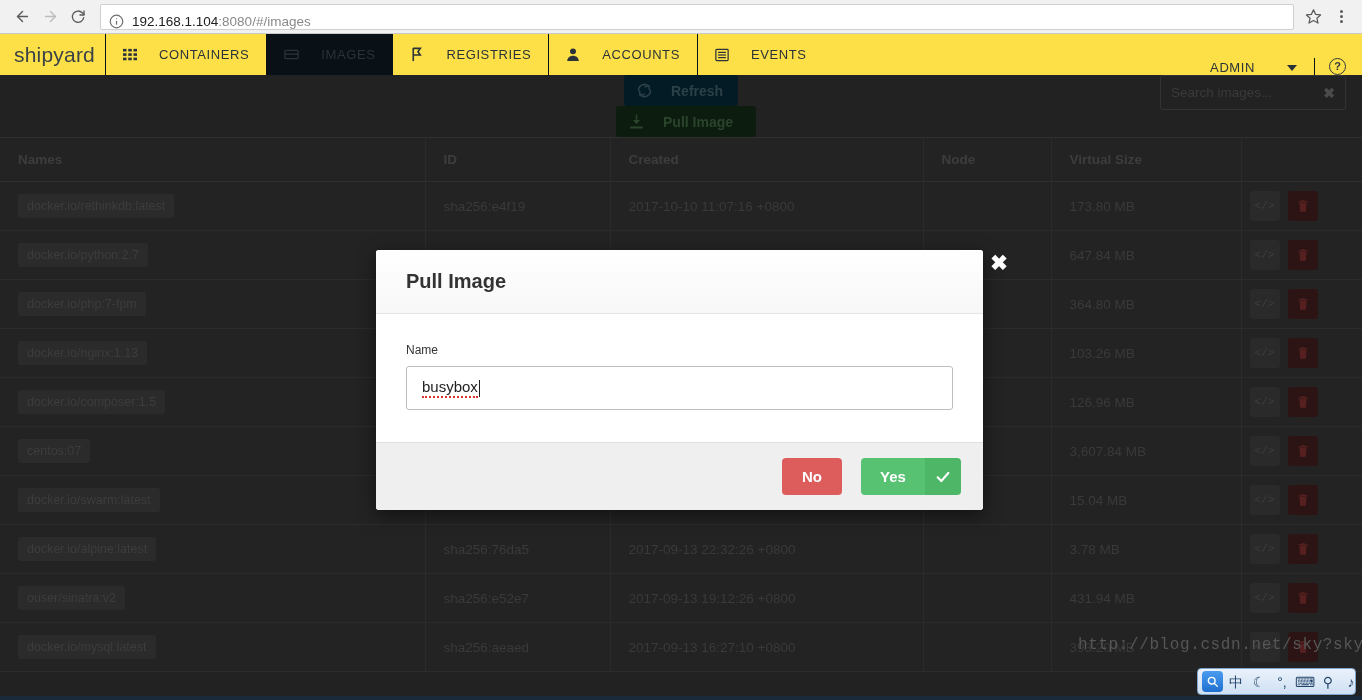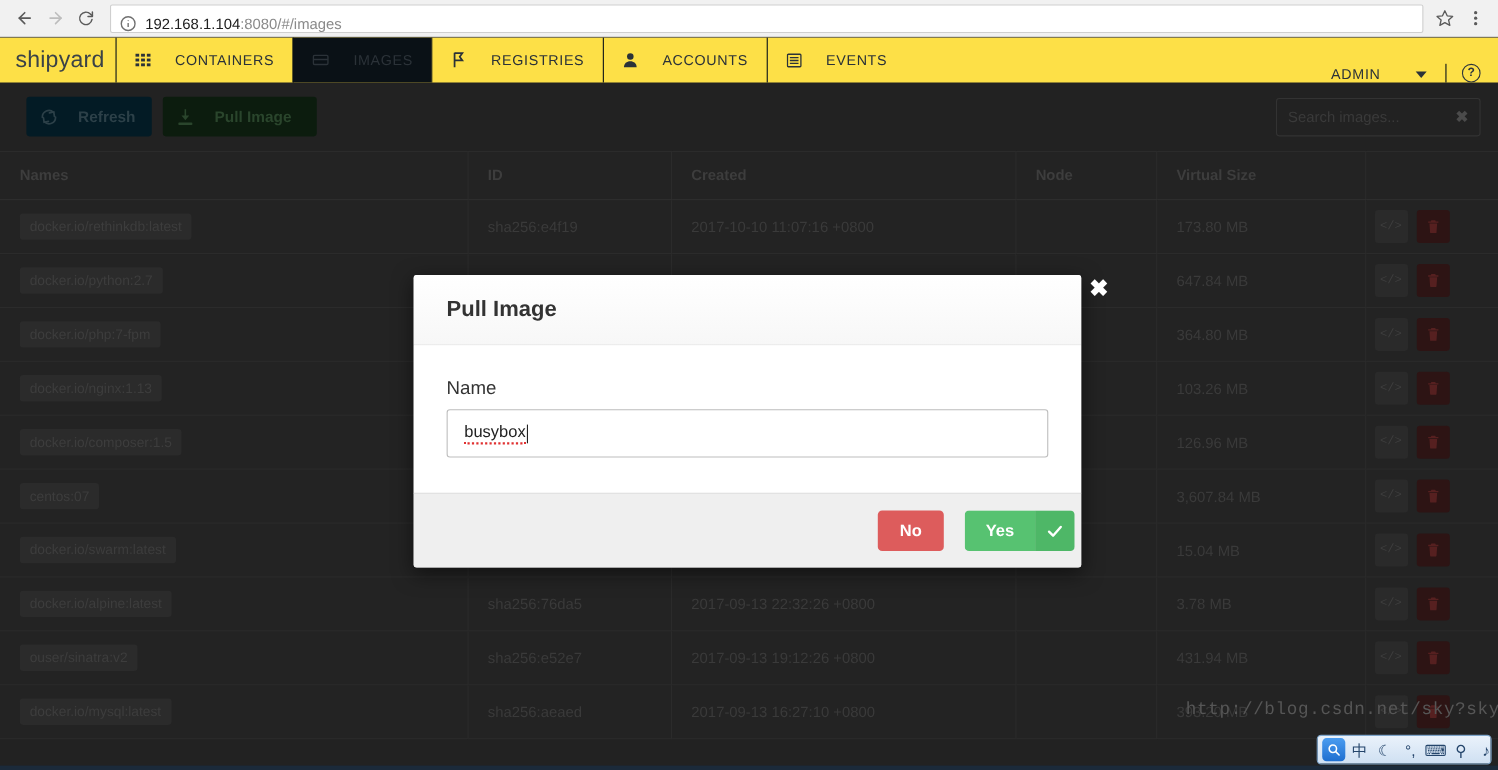--- a/index.html
+++ b/index.html
@@ -127,22 +127,23 @@
     color: #2e363c;
     font-size: 11px; font-weight: bold;
     display: flex; align-items: center; justify-content: center;
     line-height: 1;
   }
 
   
   .toolbar {
     height: 62px;
     display: flex; align-items: center;
-    padding: 0 24px;
+    padding: 0 0;
     position: relative;
+    flex-direction: column;
   }
   .btn {
     height: 36px;
     display: flex; align-items: center;
     border-radius: 3px;
     font-size: 14px;
     font-weight: bold;
     padding: 0 16px;
     gap: 18px;
     white-space: nowrap;
@@ -268,21 +269,21 @@
     padding: 20px 30px;
     border-bottom: 1px solid #e5e5e5;
   }
   .modal-title {
     font-size: 20px;
     font-weight: bold;
     color: #333;
   }
   .modal-body { padding: 29px 30px 32px 30px; background: #fff; }
   .field-label {
-    font-size: 17px;
+    font-size: 12px;
     color: #333;
     margin-bottom: 9px;
     display: block;
   }
   .field-input {
     width: 100%;
     height: 44px;
     border: 1px solid #bdbdbd;
     border-radius: 3px;
     padding: 0 15px;
@@ -302,21 +303,21 @@
   .caret {
     display: inline-block;
     width: 1px; height: 17px;
     background: #222;
     vertical-align: -3px;
     margin-left: 1px;
   }
   .modal-foot {
     background: #efefef;
     border-top: 1px solid #e0e0e0;
-    padding: 15px 6px;
+    padding: 15px 22px;
     display: flex; justify-content: flex-end;
     gap: 19px;
   }
   .btn-no {
     background: #dd5c5c;
     color: #fff;
     font-weight: bold;
     font-size: 15px;
     border-radius: 4px;
     width: 60px; height: 37px;

